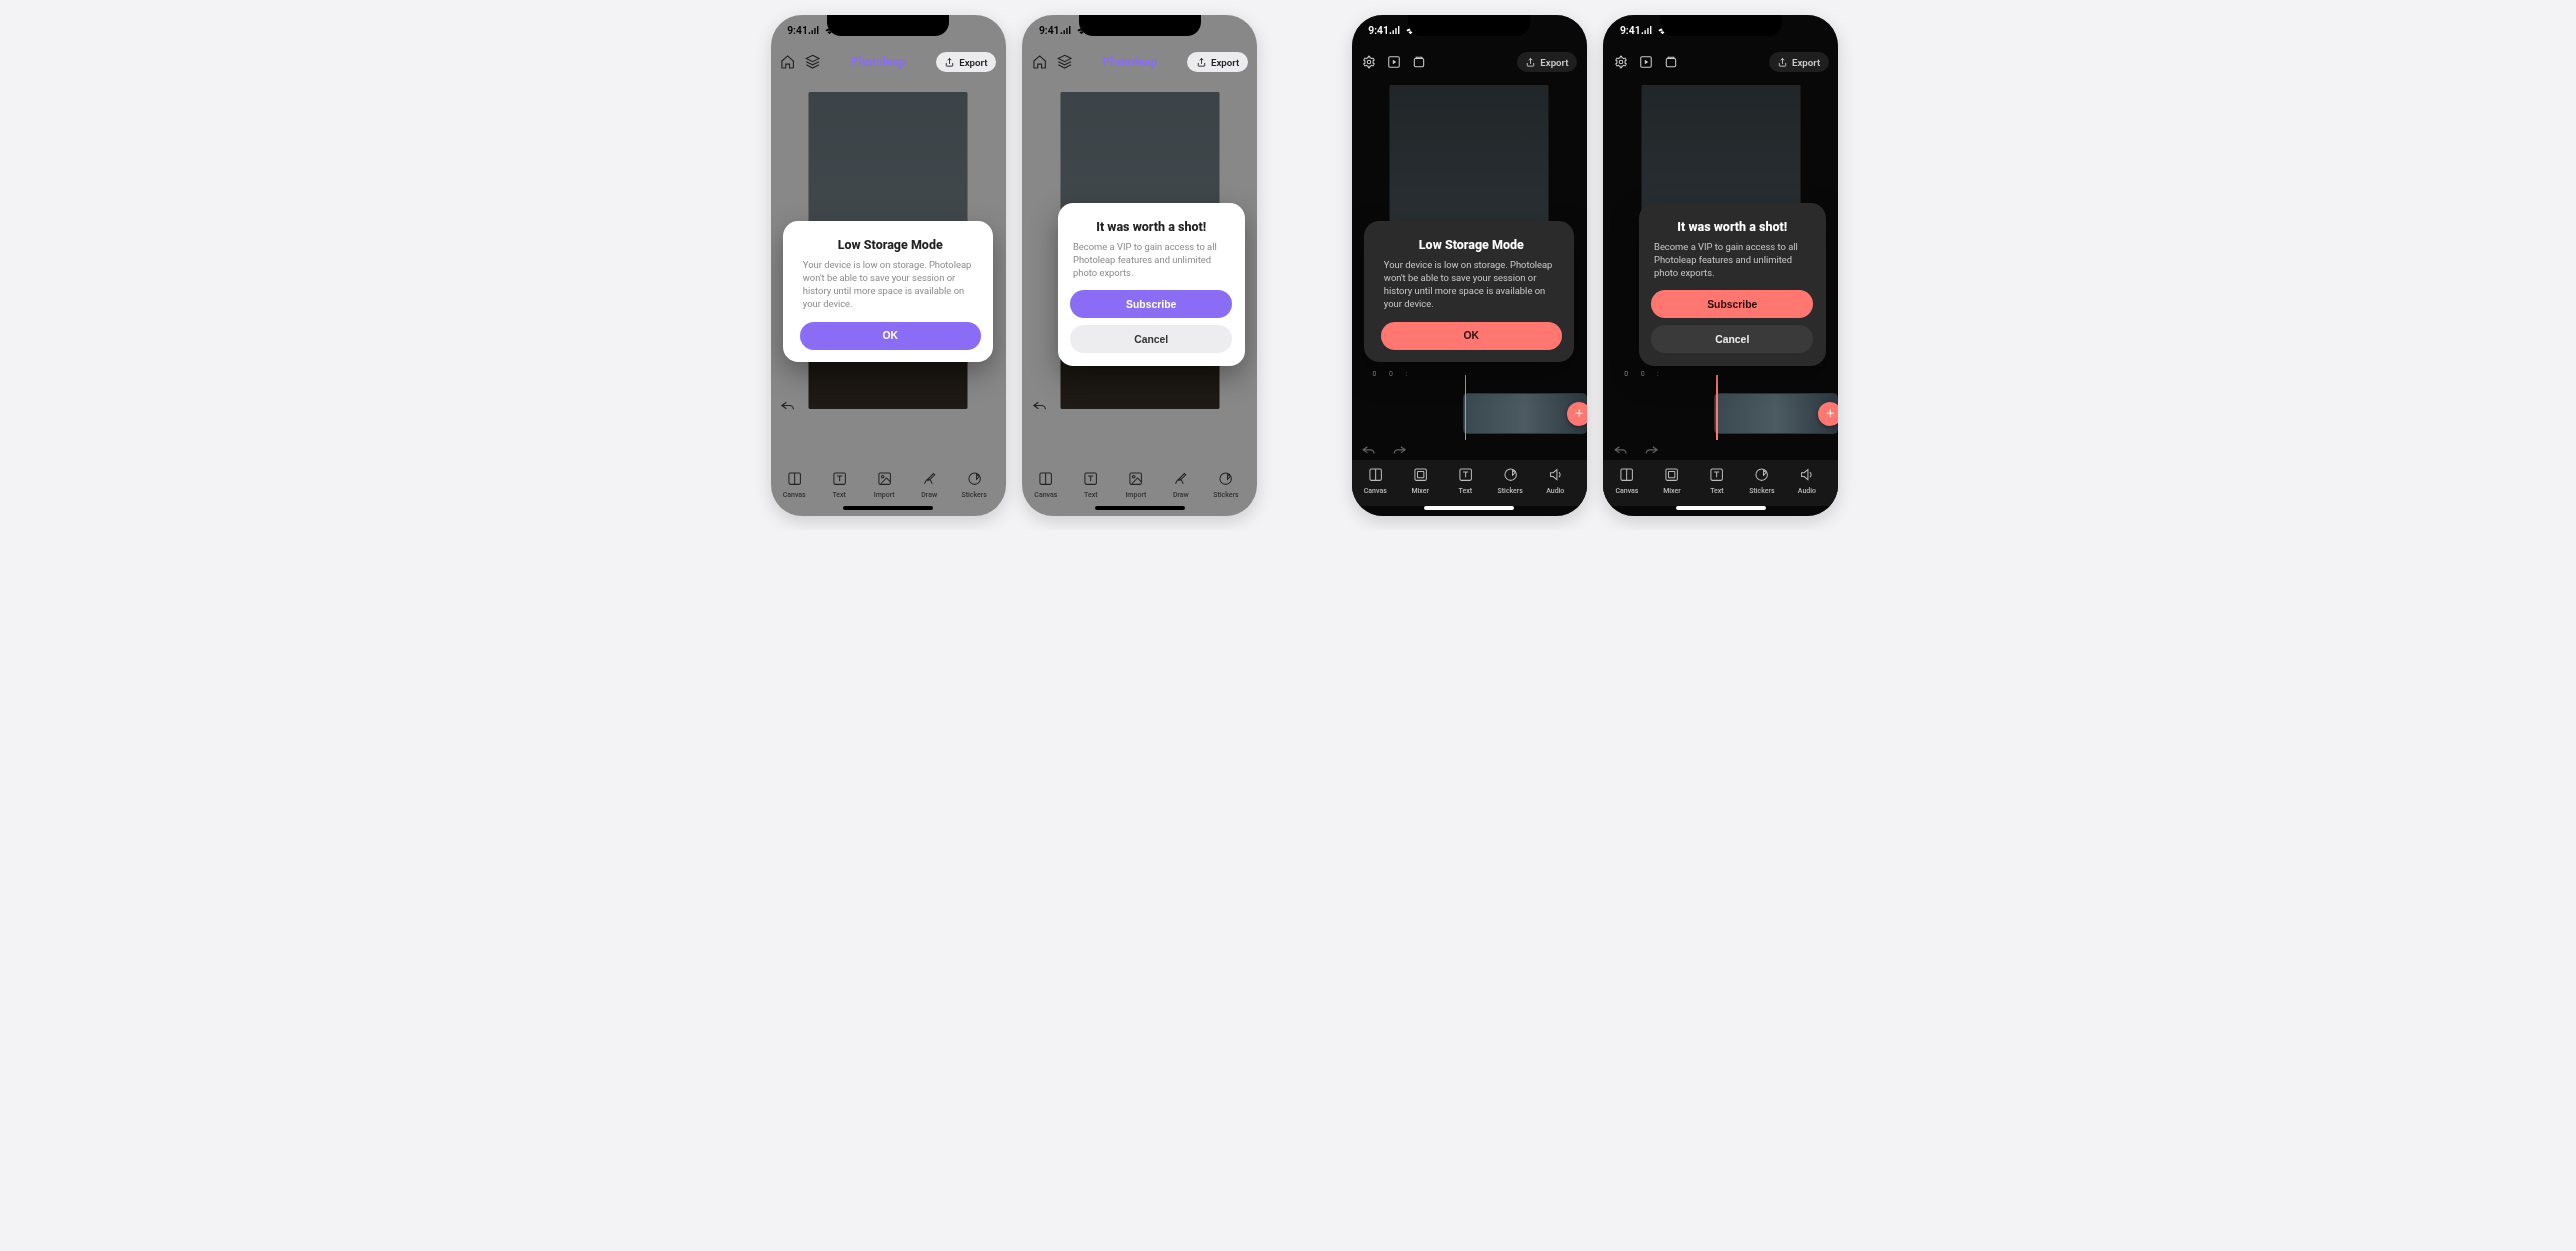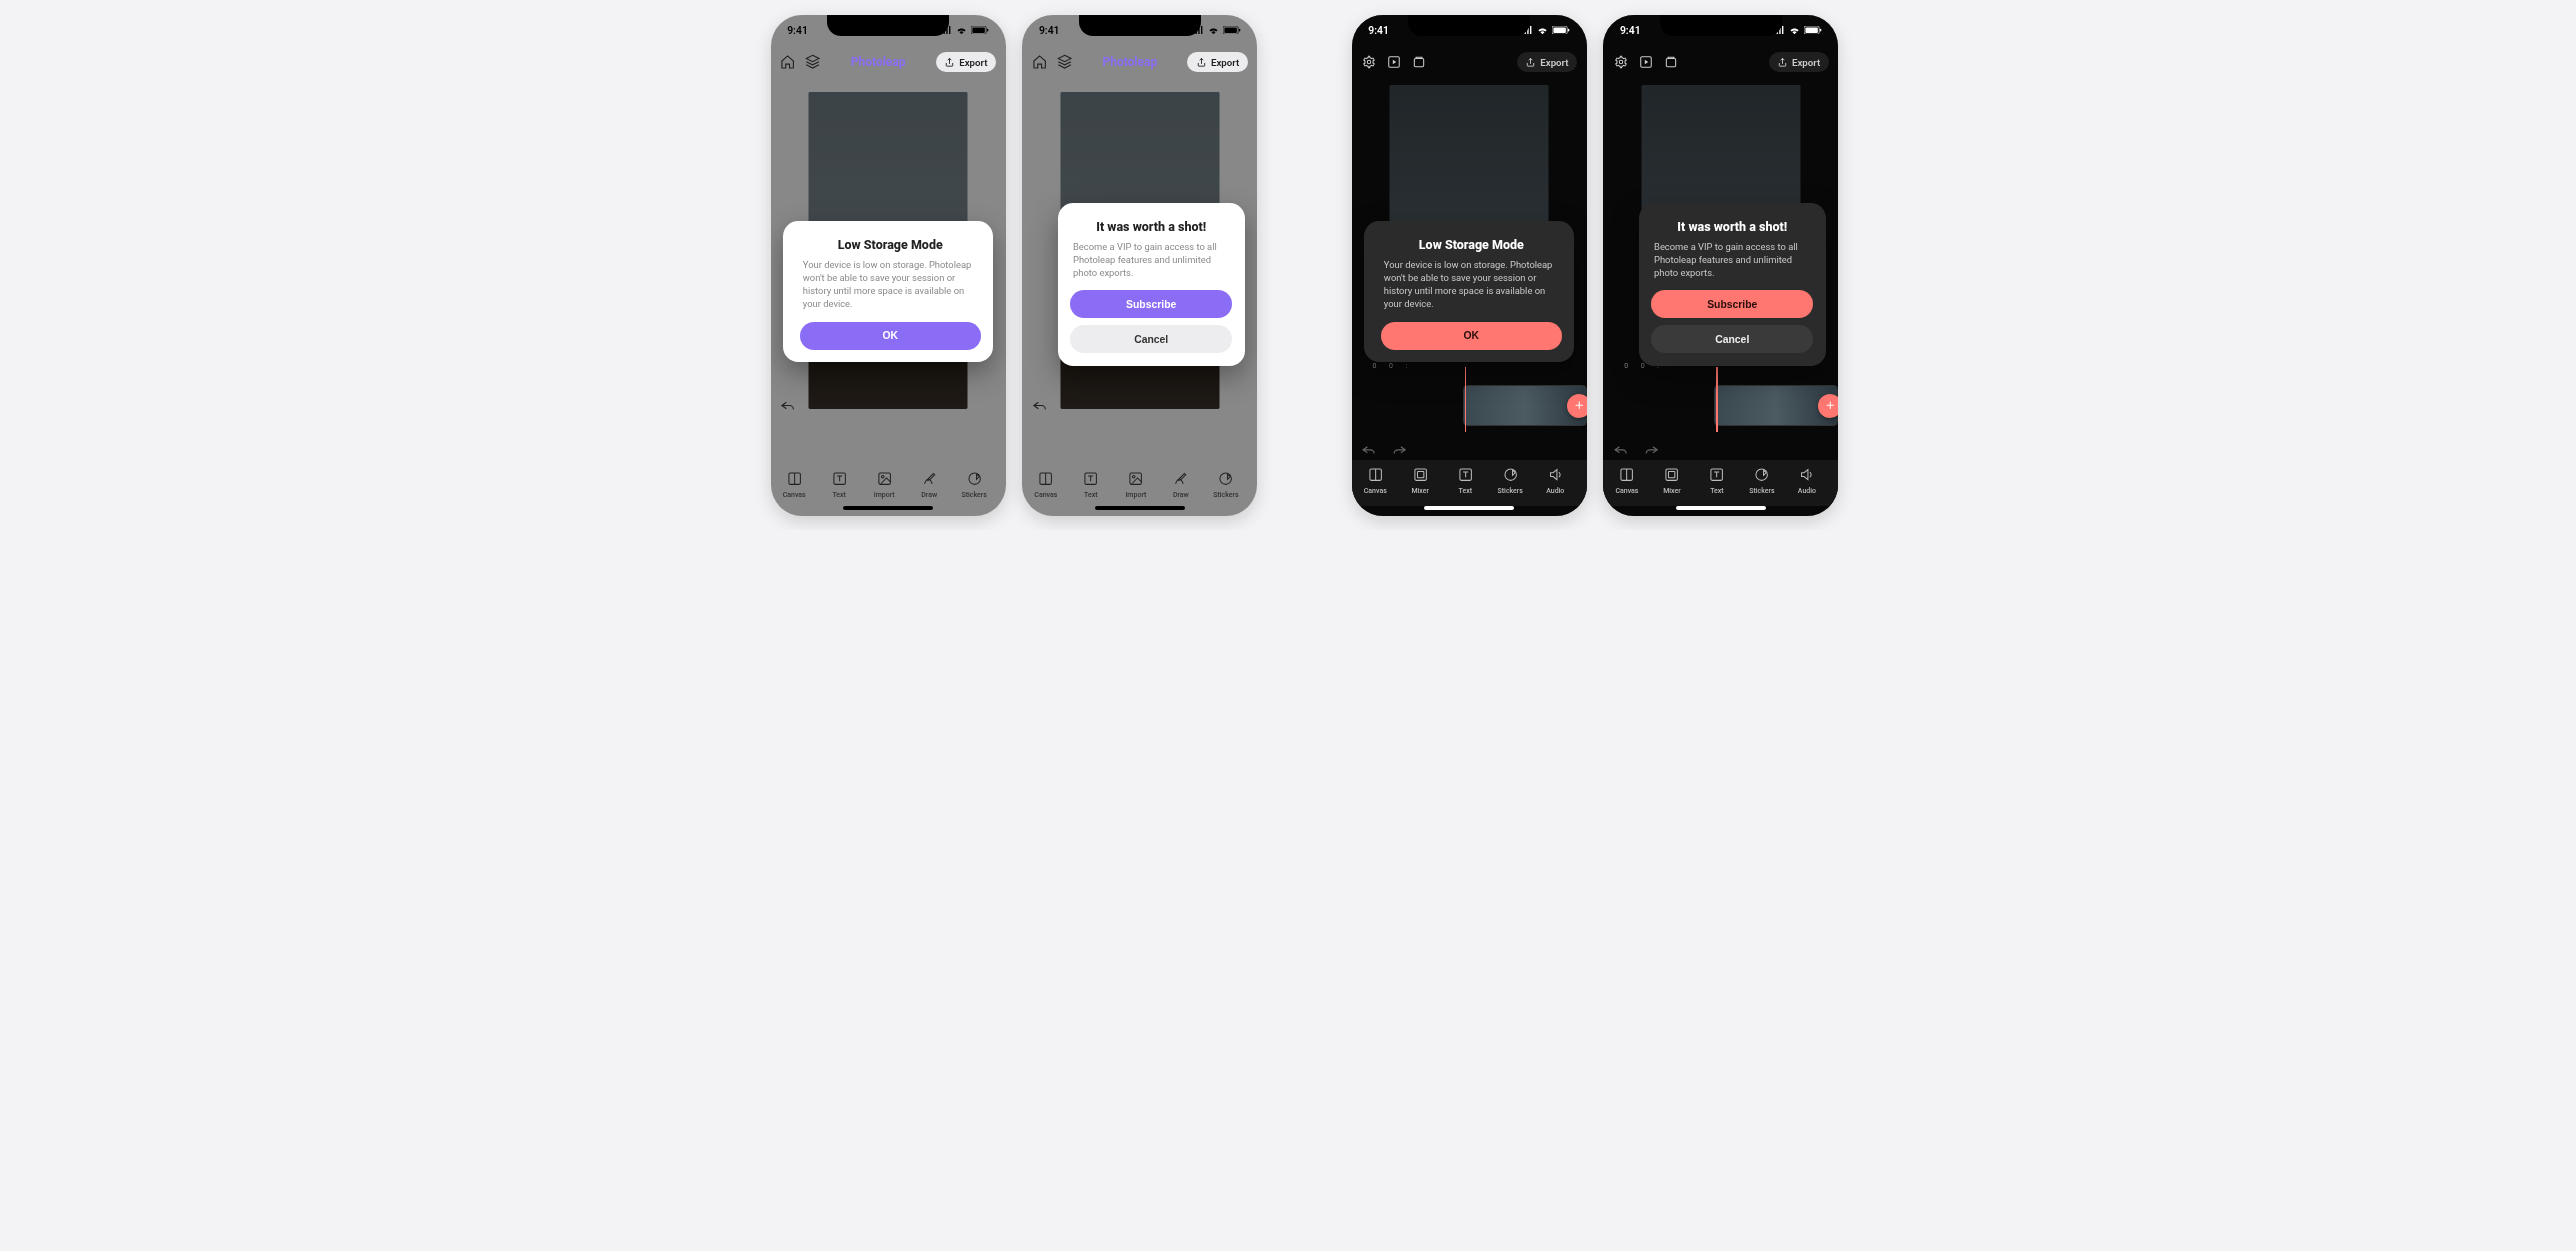--- a/index.html
+++ b/index.html
@@ -44,21 +44,21 @@
   }
   .home-ind{
     position:absolute;left:50%;transform:translateX(-50%);
     bottom:5.6px;width:90px;height:3.5px;border-radius:2.1px;z-index:10;
   }
   .phone.light .home-ind{background:#000;}
   .phone.dark .home-ind{background:#fff;}
   
   .status{
     position:absolute;top:0;left:0;right:0;height:31px;
-    display:flex;align-items:center;justify-content:space-between;
+    display:flex;align-items:center;
     padding:0 16.7px;font-size:10.4px;font-weight:600;z-index:9;
   }
   .phone.light .status{color:#000;}
   .phone.dark .status{color:#fff;}
   .status-icons{display:flex;gap:3.5px;align-items:center;}
   .status-icons svg{display:block;}
   
   .header{
     position:absolute;top:31px;left:0;right:0;height:33px;
     display:flex;align-items:center;gap:9.7px;padding:0 9.7px;z-index:2;
@@ -102,21 +102,21 @@
     width:39px;flex:none;display:flex;flex-direction:column;align-items:center;gap:4.2px;
     font-size:7px;font-weight:500;
   }
   .phone.light .tool{color:#333;}
   .phone.dark .tool{color:#bbb;}
   .tool .ti{width:16.7px;height:16.7px;display:flex;align-items:center;justify-content:center;}
   .tool .ti svg{stroke:#222;fill:none;stroke-width:1.6;}
   .phone.dark .tool .ti svg{stroke:#bbb;}
   
   .timeline{
-    position:absolute;left:0;right:0;top:347px;height:70px;z-index:2;
+    position:absolute;left:0;right:0;top:355px;height:70px;z-index:2;
   }
   .timeline .ruler{
     font-size:7px;color:#888;letter-spacing:12.5px;
     position:absolute;top:0;left:21px;
   }
   .timeline .strip{
     position:absolute;bottom:5.6px;left:111px;right:0;height:39px;
     background:linear-gradient(90deg,#3A4850,#4C5A62,#2C3840);
     border-radius:4.2px;border:0.7px solid #333;
   }

